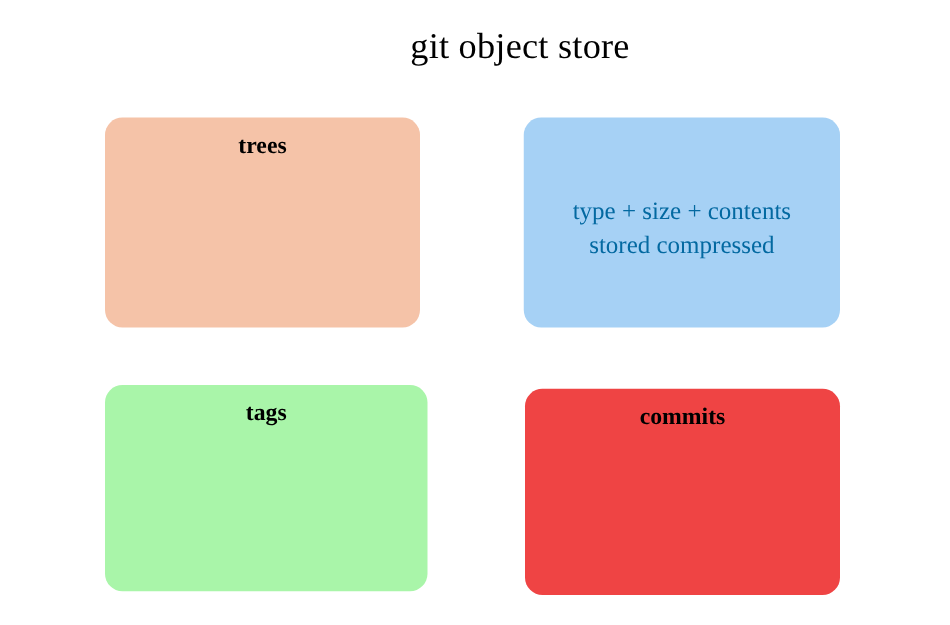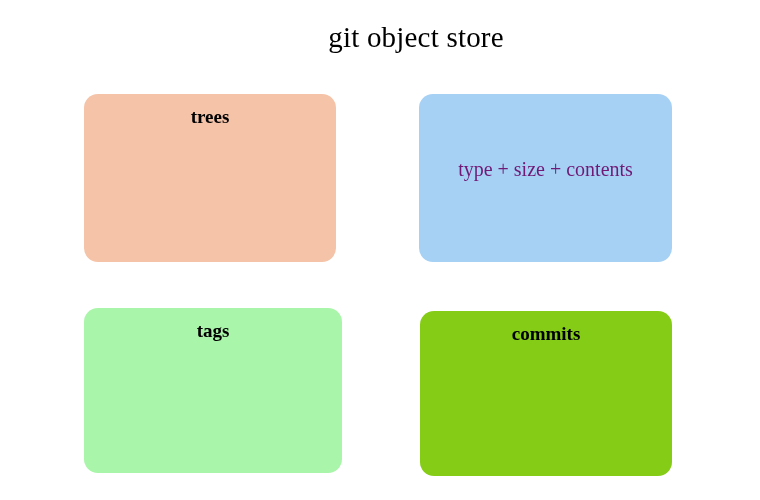--- a/index.html
+++ b/index.html
@@ -64,21 +64,21 @@
   .box-body {
     position: absolute;
     left: 6px;
     right: 6px;
     top: 62px;
     text-align: center;
     font-family: "Liberation Serif", "DejaVu Serif", serif;
     font-size: 20px;
     font-weight: 400;
     line-height: 27px;
-    color: #701a75;
+    color: #0369a1;
   }
 
   .box-body .body-line {
     display: block;
     white-space: nowrap;
   }
 
   
   #box-trees   { left: 84px;  top: 94px;  width: 252px; height: 168px; }
   #box-blobs   { left: 419px; top: 94px;  width: 253px; height: 168px; }
@@ -93,26 +93,27 @@
   <div class="diagram-title">git object store</div>
 
   <div class="object-box" id="box-trees" style="background: rgb(245, 195, 168);">
     <div class="box-title">trees</div>
     <div class="box-body"></div>
   </div>
 
   <div class="object-box" id="box-blobs" style="background: rgb(166, 209, 245);">
     <div class="box-body">
       <span class="body-line">type + size + contents</span>
+      <span class="body-line">stored compressed</span>
     </div>
   </div>
 
   <div class="object-box" id="box-tags" style="background: rgb(169, 245, 169);">
     <div class="box-title">tags</div>
     <div class="box-body"></div>
   </div>
 
-  <div class="object-box" id="box-commits" style="background: #84cc16;">
+  <div class="object-box" id="box-commits" style="background: #ef4444;">
     <div class="box-title">commits</div>
     <div class="box-body"></div>
   </div>
 
 </div>
 
 </body></html>

